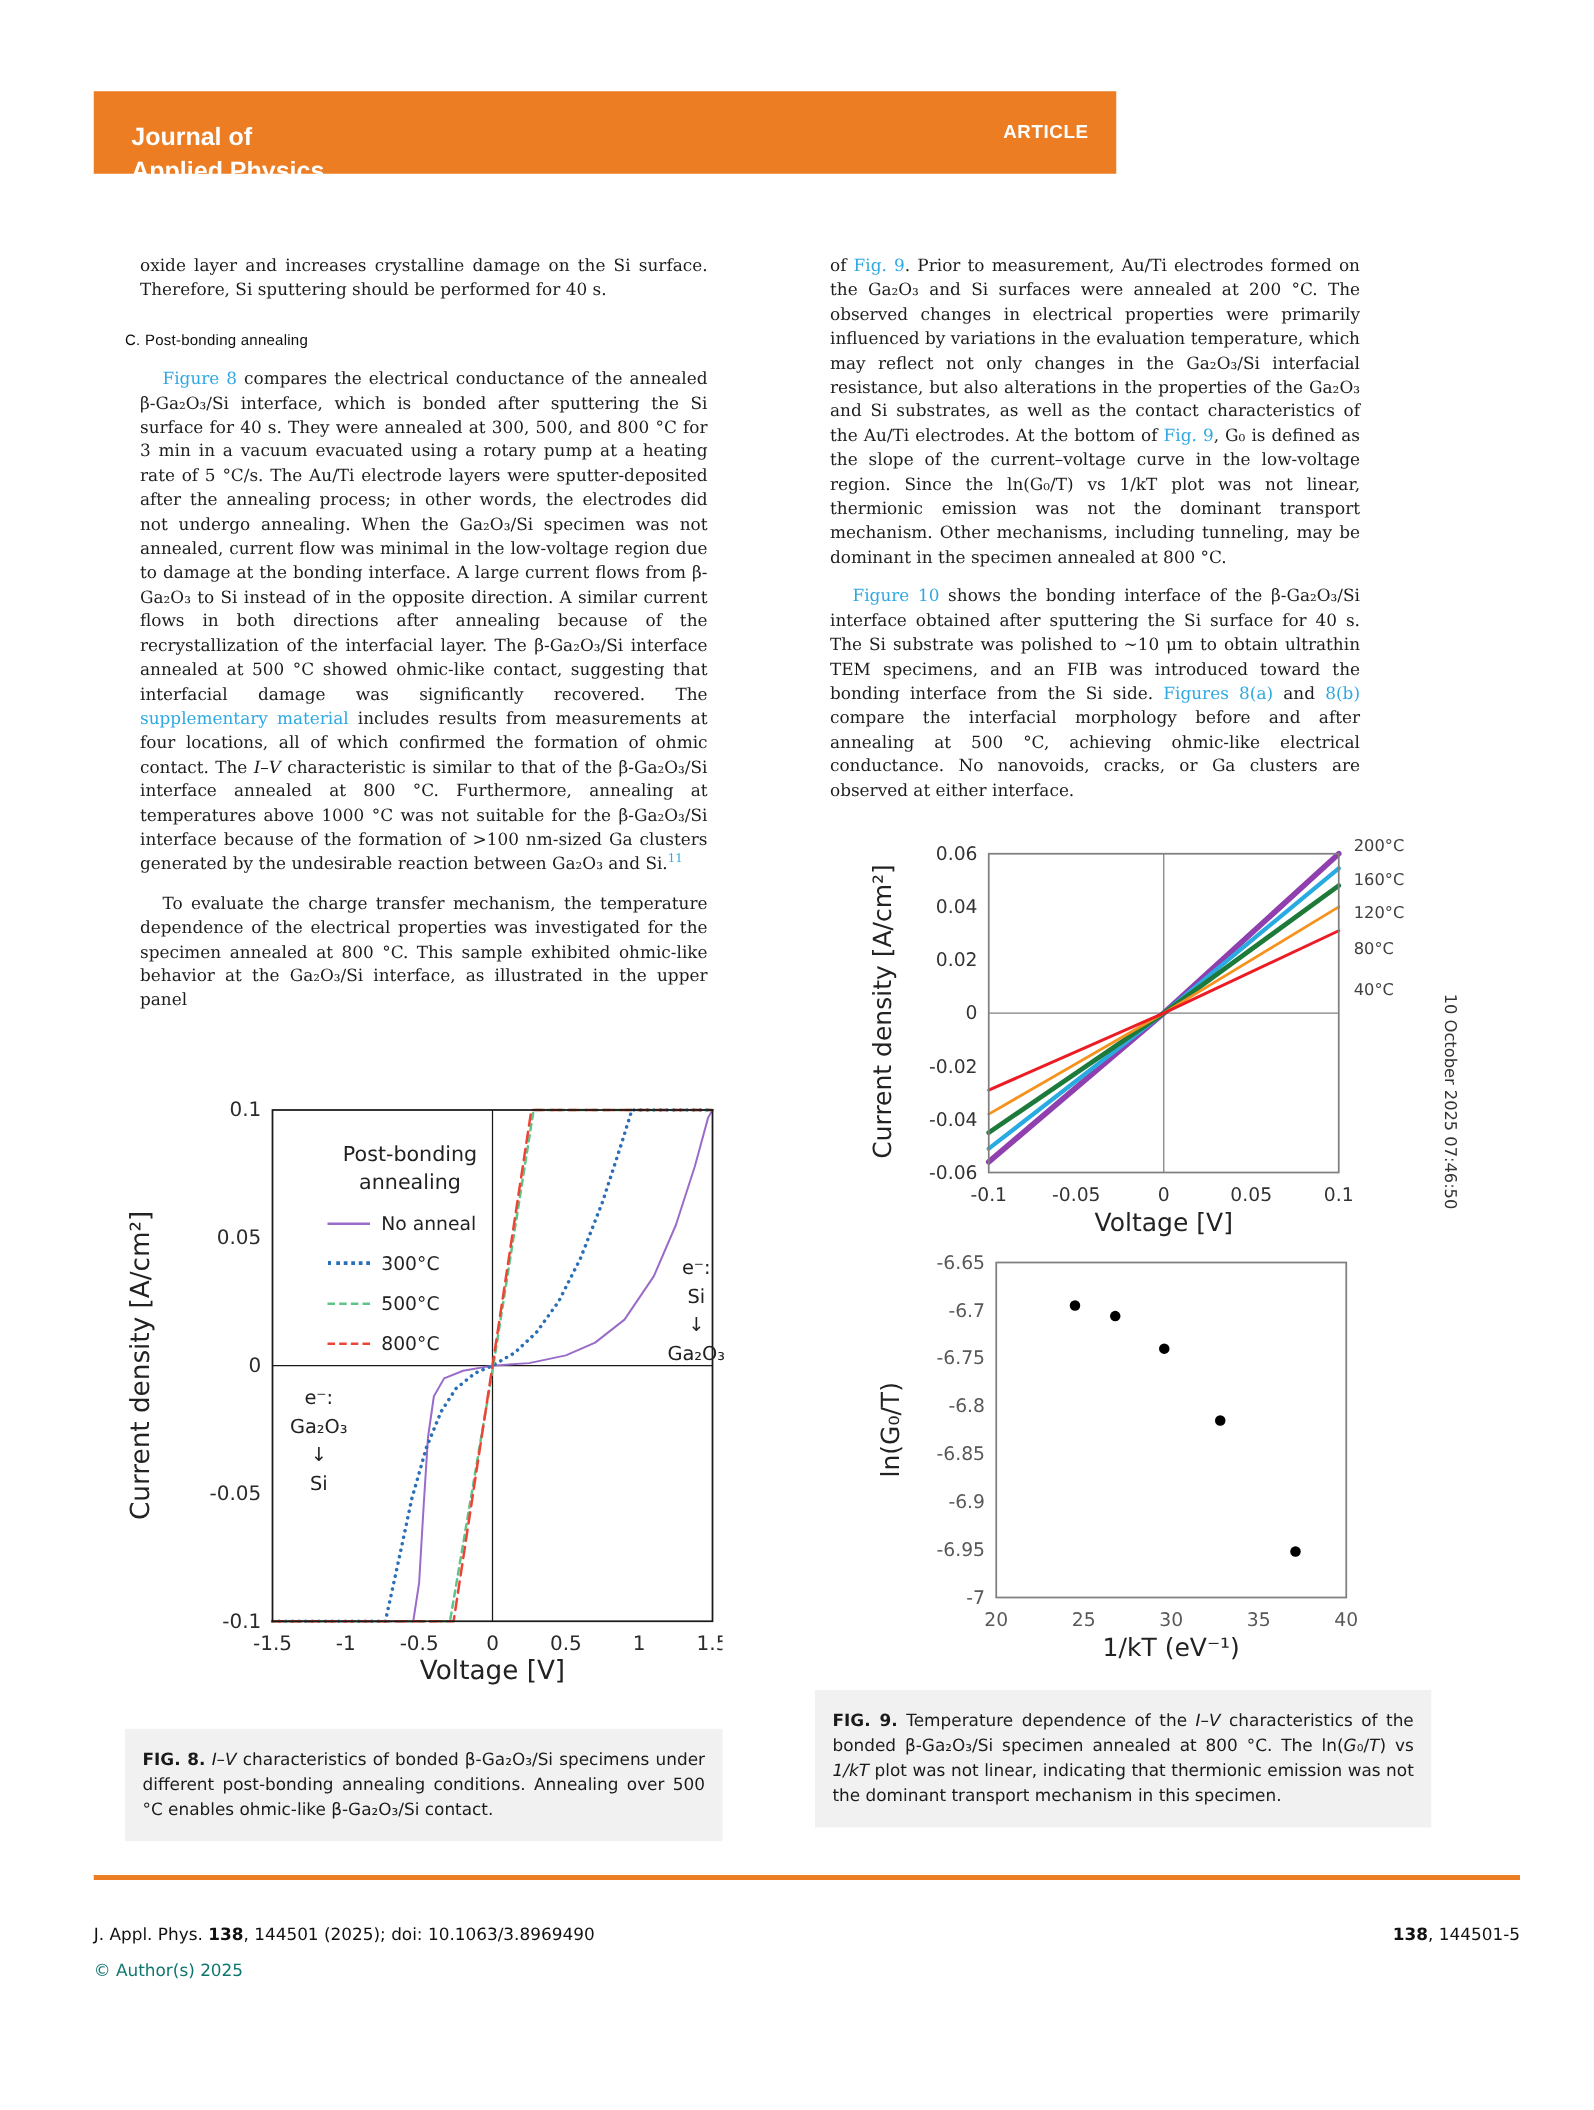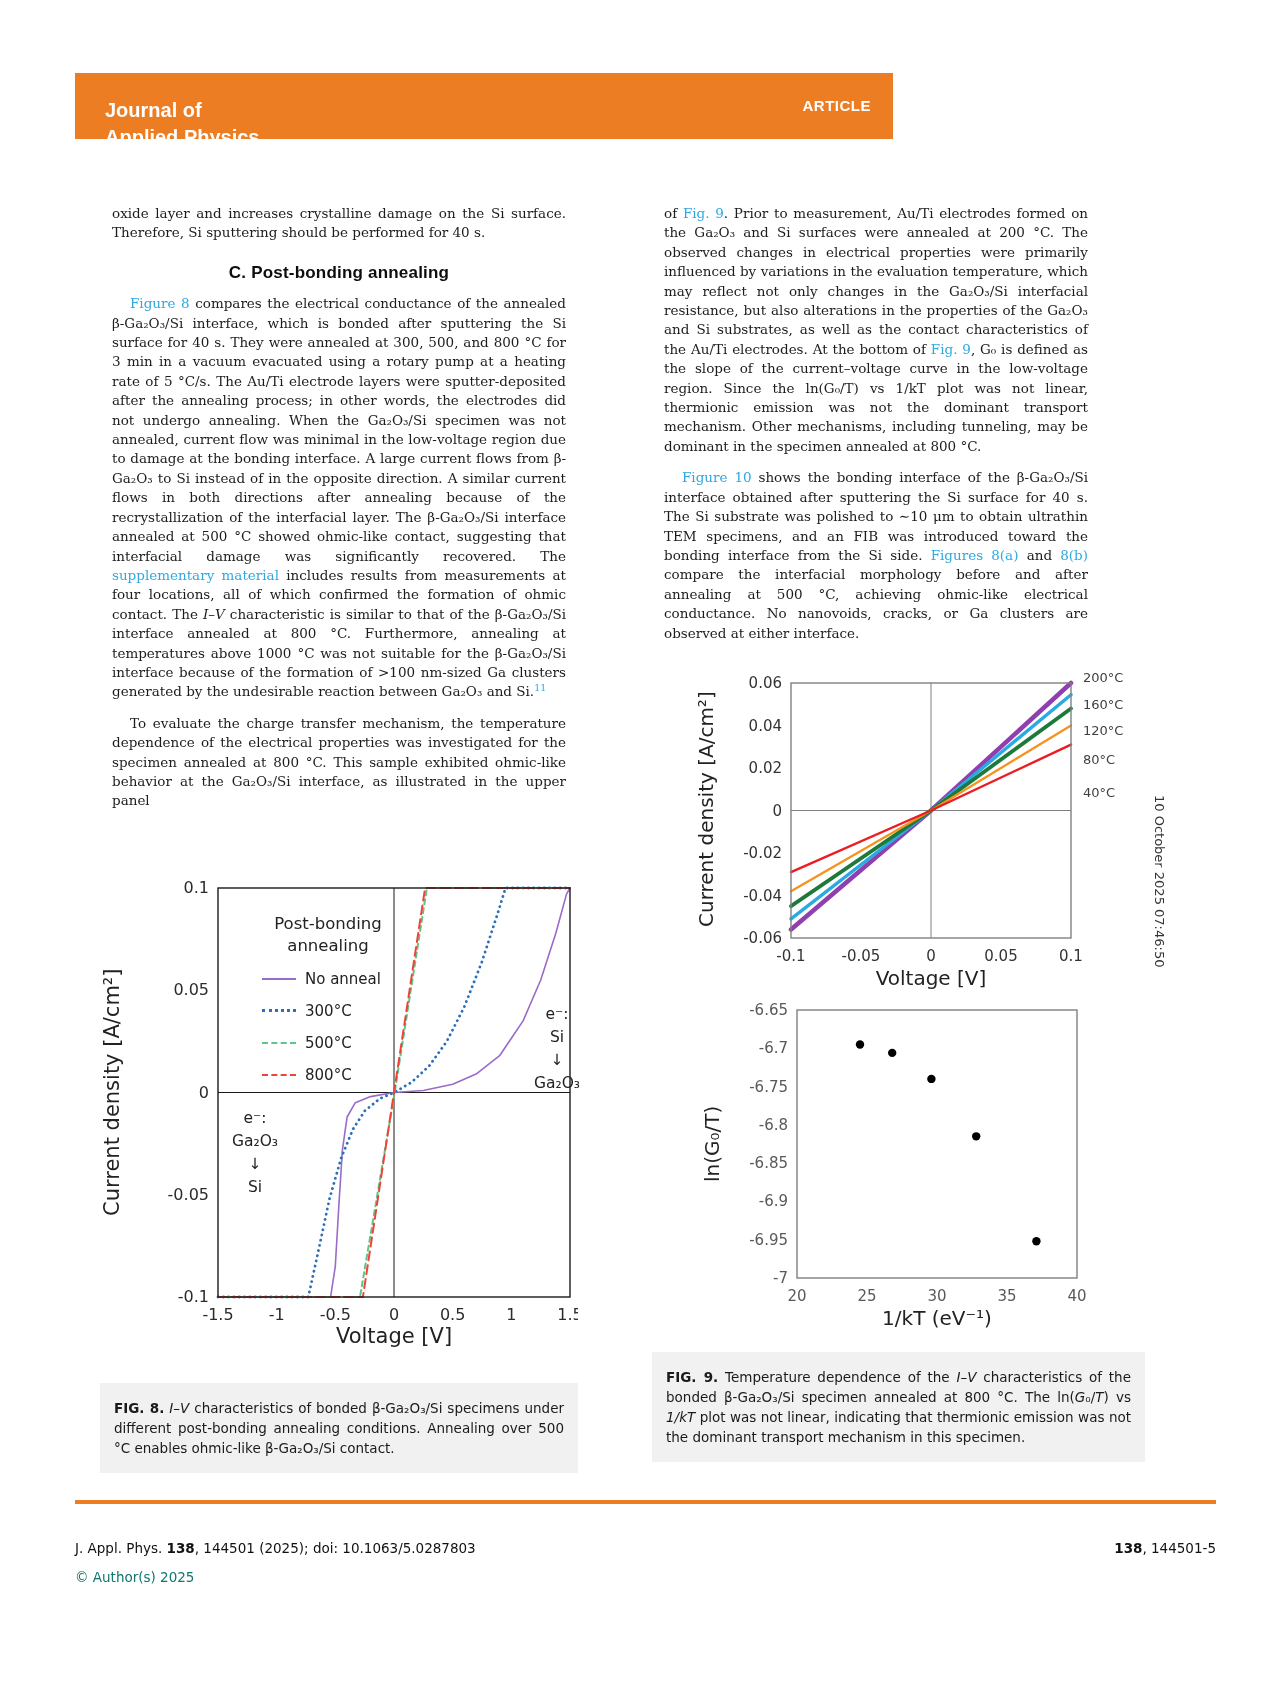--- a/index.html
+++ b/index.html
@@ -15,22 +15,22 @@
   .site-box{position:absolute;left:905px;top:73px;width:311px;height:66px;border:4px solid #ED7D23;
       box-sizing:border-box;background:#fff;display:flex;align-items:center;padding-left:38px;
       font-family:"Liberation Sans",sans-serif;font-weight:bold;font-size:17px;color:#ED7D23;}
 
   
   .col{position:absolute;top:192px;font-size:13.5px;line-height:19.4px;text-align:justify;}
   .col-left{left:100px;width:478px;height:650px;overflow:hidden;}
   .col-right{left:652px;width:448px;height:462px;overflow:hidden;}
   .col p{margin:12px;}
   .col p.ind{text-indent:18px;}
-  h2.sec{font-family:"Liberation Sans",sans-serif;font-size:17px;font-weight:bold;color:#0d0d0d;
-      margin:20px 0 12px 0;text-align:center;letter-spacing:.2px;}
+  h2.sec{font-family:"Liberation Sans",sans-serif;font-size:12px;font-weight:normal;color:#0d0d0d;
+      margin:20px 0 12px 0;text-align:left;letter-spacing:.2px;}
   .link{color:#2FA8E1;}
   .it{font-style:italic;}
   .bd{font-weight:bold;}
   sup{font-size:9.5px;line-height:0;}
 
   
   .chart{position:absolute;}
   #fig8{left:100px;top:845px;width:478px;height:520px;}
   #fig9a{left:690px;top:652px;width:450px;height:352px;}
   #fig9b{left:690px;top:998px;width:450px;height:350px;}
@@ -216,18 +216,18 @@
     <div class="vlab ylab">ln(G₀/T)</div>
   </div>
 
   <div class="caption" id="cap8"><span class="bd">FIG. 8.</span><span> </span><span class="it">I</span><span>–</span><span class="it">V</span><span> characteristics of bonded β-Ga₂O₃/Si specimens under different post-bonding annealing conditions. Annealing over 500 °C enables ohmic-like β-Ga₂O₃/Si contact.</span></div>
   <div class="caption" id="cap9"><span class="bd">FIG. 9.</span><span> Temperature dependence of the </span><span class="it">I</span><span>–</span><span class="it">V</span><span> characteristics of the bonded β-Ga₂O₃/Si specimen annealed at 800 °C. The ln(</span><span class="it">G</span><span>₀/</span><span class="it">T</span><span>) vs </span><span class="it">1/kT</span><span> plot was not linear, indicating that thermionic emission was not the dominant transport mechanism in this specimen.</span></div>
 
   <div class="stamp">10 October 2025 07:46:50</div>
 
   <div class="rule"></div>
   <div class="foot1">
-    <span><span>J. Appl. Phys. </span><span class="bd">138</span><span>, 144501 (2025); doi: 10.1063/5.0287803</span></span>
+    <span><span>J. Appl. Phys. </span><span class="bd">138</span><span>, 144501 (2025); doi: 10.1063/3.8969490</span></span>
     <span><span class="bd">138</span><span>, 144501-5</span></span>
   </div>
   <div class="foot2">© Author(s) 2025</div>
 
 </div>
 
 </body></html>

